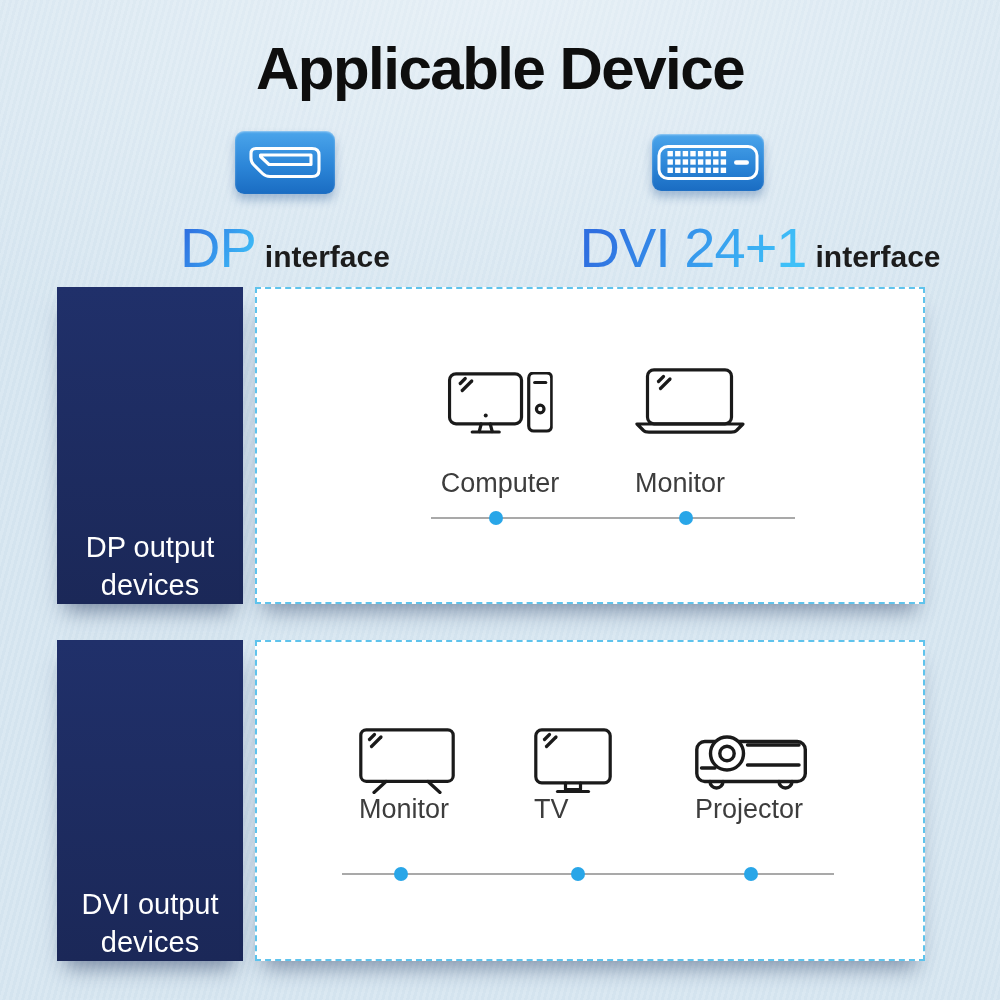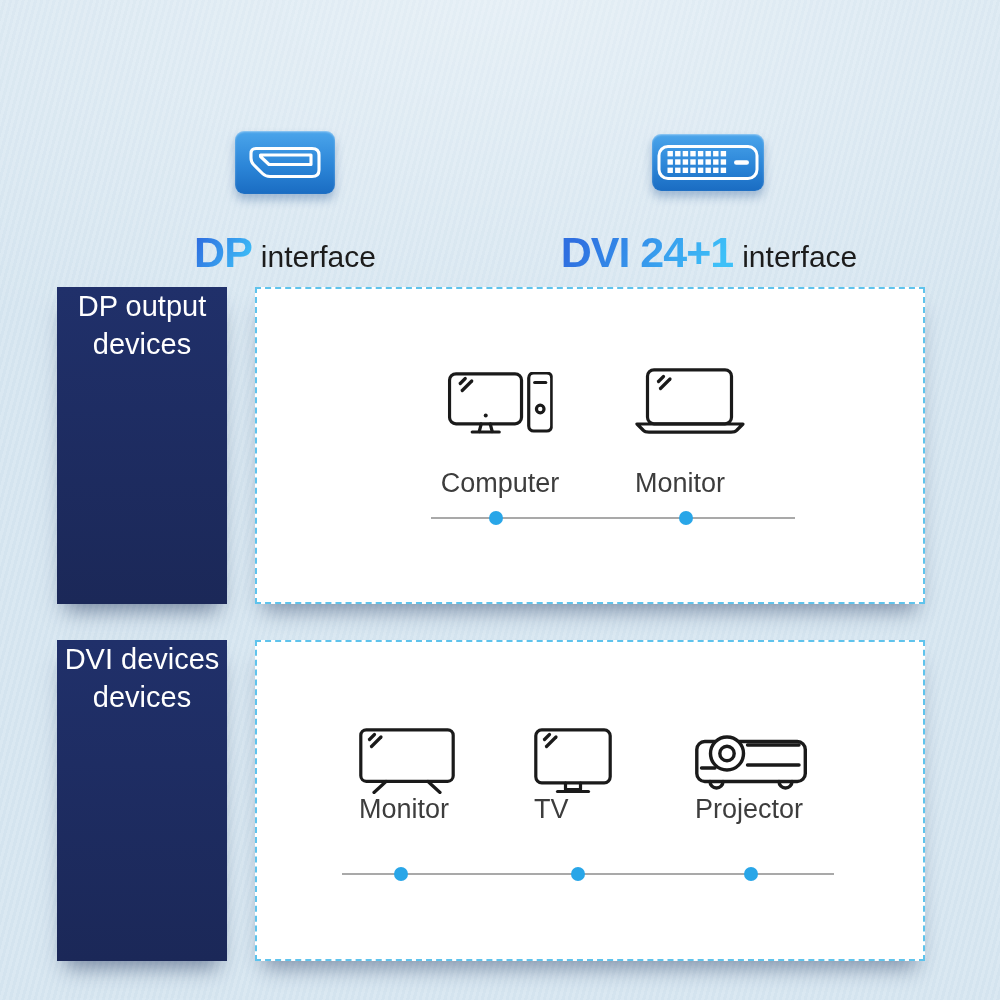--- a/index.html
+++ b/index.html
@@ -27,39 +27,39 @@
     box-shadow:0 6px 10px rgba(40,90,150,.35), inset 0 1px 2px rgba(255,255,255,.45);
     display:flex;align-items:center;justify-content:center;
   }
   .chip-dp{left:235px;top:131px;width:100px;height:63px;}
   .chip-dvi{left:652px;top:134px;width:112px;height:57px;}
   
   .ifc-row{
     position:absolute;top:204px;display:flex;align-items:baseline;justify-content:center;
   }
   .ifc-row.dp{left:135px;width:300px;}
-  .ifc-row.dvi{left:509px;width:400px;align-items:flex-end;}
+  .ifc-row.dvi{left:560px;width:400px;}
   .ifc-name{
-    font-size:43px;font-weight:700;letter-spacing:-1px;line-height:1;
+    font-size:56px;font-weight:400;letter-spacing:-1px;line-height:1;
     background:linear-gradient(120deg,#2f6fe0 10%,#3ec0f8 90%);
     -webkit-background-clip:text;background-clip:text;
     color:transparent;
   }
   .ifc-suffix{
-    font-size:30px;font-weight:400;color:#1c1c1c;margin-left:9px;letter-spacing:0;margin-top:36px;
+    font-size:30px;font-weight:700;color:#1c1c1c;margin-left:9px;letter-spacing:0;margin-top:36px;
   }
   
   .panel{position:absolute;left:57px;width:868px;}
   .panel-1{top:287px;height:317px;}
   .panel-2{top:640px;height:321px;}
   .navy{
-    position:absolute;left:0;top:0;bottom:0;width:170px;
+    position:absolute;left:0;top:0;bottom:0;width:186px;
     background:linear-gradient(180deg,#20306a,#1b2858);
     box-shadow:0 15px 20px -8px rgba(25,45,85,.5);
-    display:flex;align-items:flex-start;justify-content:center;
+    display:flex;align-items:flex-end;justify-content:center;
   }
   .navy-label{
     color:#ffffff;font-size:29px;font-weight:400;line-height:38px;text-align:center;
   }
   .whitebox{
     position:absolute;left:198px;top:0;bottom:0;width:670px;box-sizing:border-box;
     background:#ffffff;border:2px dashed #5fc3ec;
     box-shadow:0 15px 20px -8px rgba(25,45,85,.45);
   }
   .device{
@@ -76,20 +76,21 @@
   .dot{
     position:absolute;top:1px;transform:translate(-50%,-50%);
     width:14px;height:14px;border-radius:50%;background:#29a6e8;
   }
 </style>
 </head>
 <body>
 
 <div class="canvas">
 
+  <h1 class="page-title">Applicable Device</h1>
 
   <div class="chip chip-dp">
     <svg viewBox="0 0 100 63" width="100" height="63">
       <g fill="none" stroke="#ffffff" stroke-width="3.1" stroke-linejoin="round">
         <path d="M21 17.5 H77 Q84 17.5 84 24 V39 Q84 45.5 77 45.5 H35 Q30.5 45.5 27.5 42.5 L18.5 33.5 Q16 31 16 27 V22.5 Q16 17.5 21 17.5 Z"></path>
         <path d="M25.5 24 H76 V33.5 H34 L25.5 25.5 Z"></path>
       </g>
     </svg>
   </div>
 
@@ -171,21 +172,21 @@
         <span class="dot" style="left:65px"></span>
         <span class="dot" style="left:255px"></span>
       </div>
 
     </div>
   </section>
 
   <section class="panel panel-2">
     <div class="navy">
       <div class="navy-label">
-        <span>DVI devices</span><br>
+        <span>DVI output</span><br>
         <span>devices</span>
       </div>
     </div>
     <div class="whitebox">
 
       <div class="device" style="left:150px;top:85px">
         <div class="device-icon">
           <svg viewBox="0 0 96 66" width="96" height="66">
             <g fill="none" stroke="#1a1a1a" stroke-width="3.2" stroke-linecap="round" stroke-linejoin="round">
               <rect x="1.8" y="1.8" width="92.4" height="51.5" rx="5.5"></rect>

